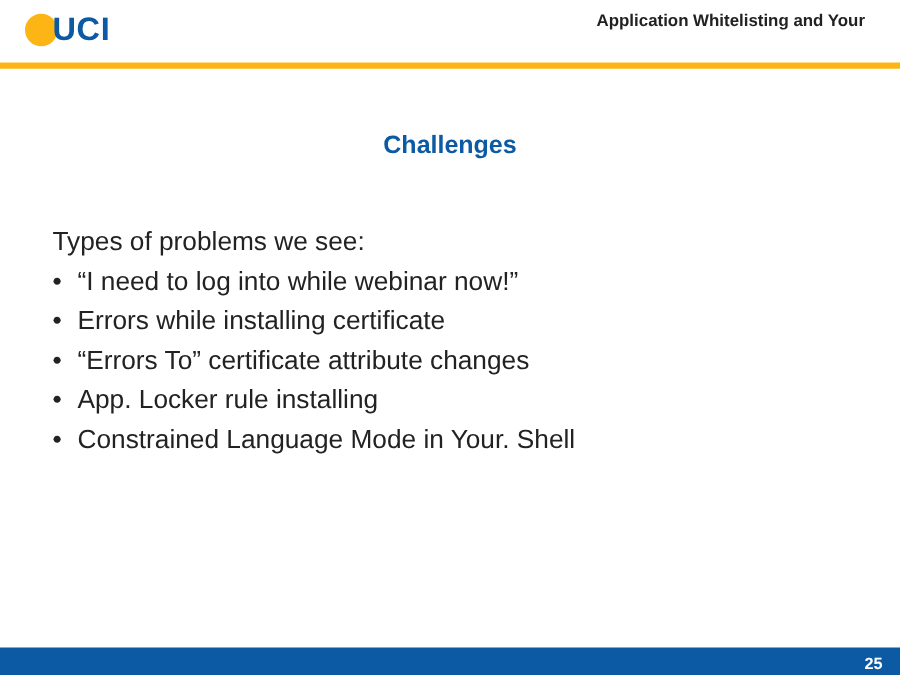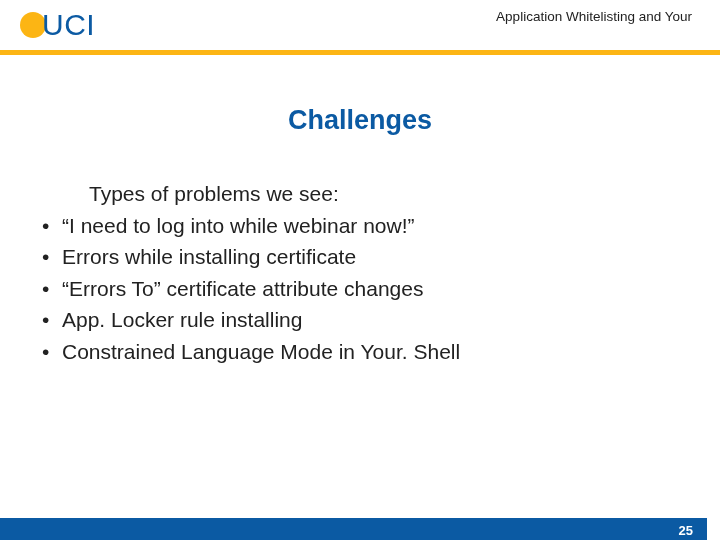--- a/index.html
+++ b/index.html
@@ -6,48 +6,48 @@
   html, body { width: 720px; height: 540px; font-family: Arial, Helvetica, sans-serif; background: #fff; overflow: hidden; }
   .slide { position: relative; width: 720px; height: 540px; background: #fff; }
   .header { position: relative; height: 60px; }
   .logo { position: absolute; left: 20px; top: 8px; display: flex; align-items: center; }
   .logo-dot {
     width: 26px; height: 26px; border-radius: 50%;
     background: #fcb514; margin-right: 2px;
     display: inline-block;
   }
   .logo-text {
-    font-weight: 400; font-size: 30px; color: #0b5aa3; letter-spacing: 0.5px;
+    font-weight: 700; font-size: 26px; color: #0b5aa3; letter-spacing: 0.5px;
     font-family: Arial, Helvetica, sans-serif;
     margin-left: -6px;
   }
   .header-title {
     position: absolute; right: 28px; top: 8px; text-align: right;
-    font-size: 13.5px; font-weight: 400; color: #222; line-height: 1.35;
+    font-size: 13.5px; font-weight: 700; color: #222; line-height: 1.35;
   }
   .yellow-bar {
     position: absolute; left: 0; right: 0; top: 50px; height: 5px;
     background: #fcb514;
   }
   .title {
     position: absolute; top: 105px; left: 0; right: 0;
     text-align: center;
-    font-size: 27px; font-weight: 700; color: #0b5aa3;
+    font-size: 20px; font-weight: 700; color: #0b5aa3;
   }
   .body {
     position: absolute; top: 178px; left: 42px; right: 40px;
     font-size: 21px; color: #222; line-height: 1.5;
   }
-  .lead { margin-bottom: 0; margin-left: 47px; }
+  .lead { margin-bottom: 0; }
   .bullets { list-style: none; }
   .bullets li { display: flex; }
   .bullets li .dot { width: 20px; flex: 0 0 20px; }
   .bullets li .txt { flex: 1; }
   .footer-bar {
-    position: absolute; left: 0; right: 13px; bottom: 0; height: 22px;
+    position: absolute; left: 0; right: 0; bottom: 0; height: 22px;
     background: #0b5aa3;
   }
   .page-num {
     position: absolute; right: 14px; bottom: 2px;
     color: #fff; font-size: 13px; font-weight: 700;
   }
 </style>
 </head>
 <body>
 

